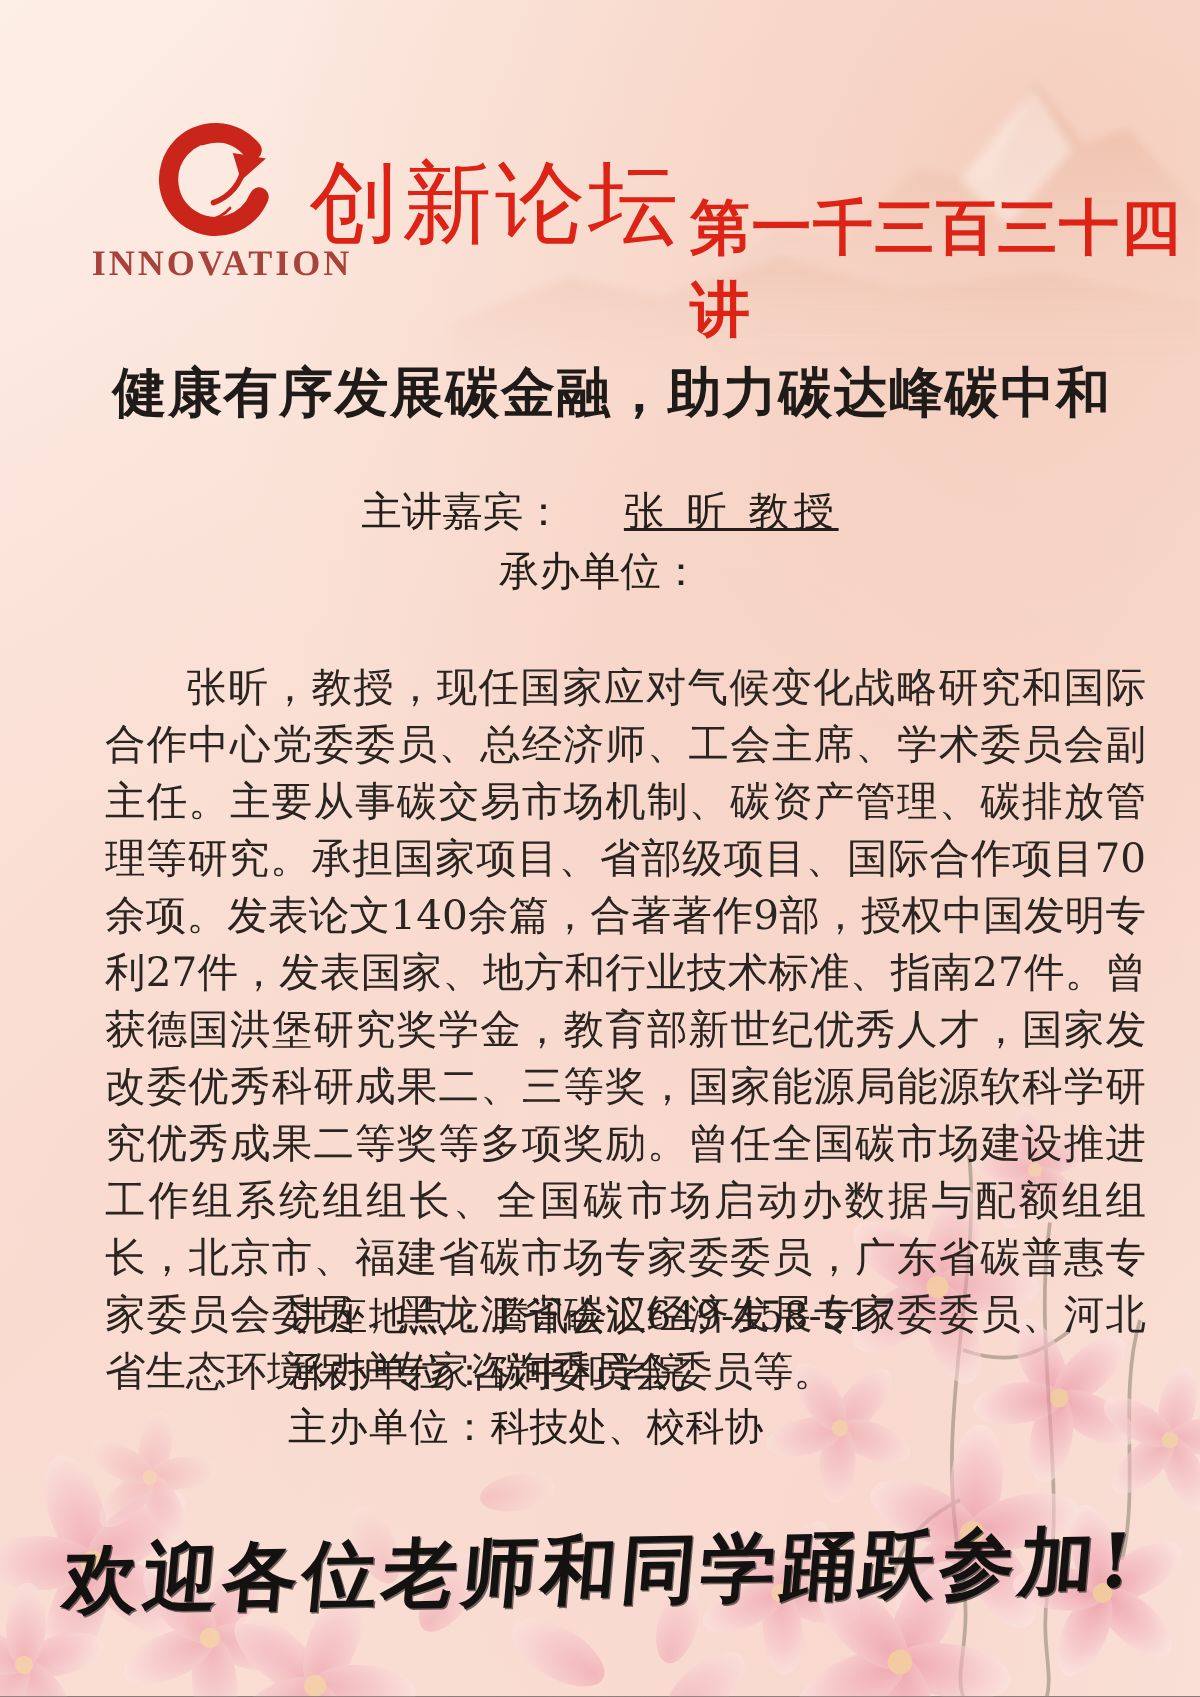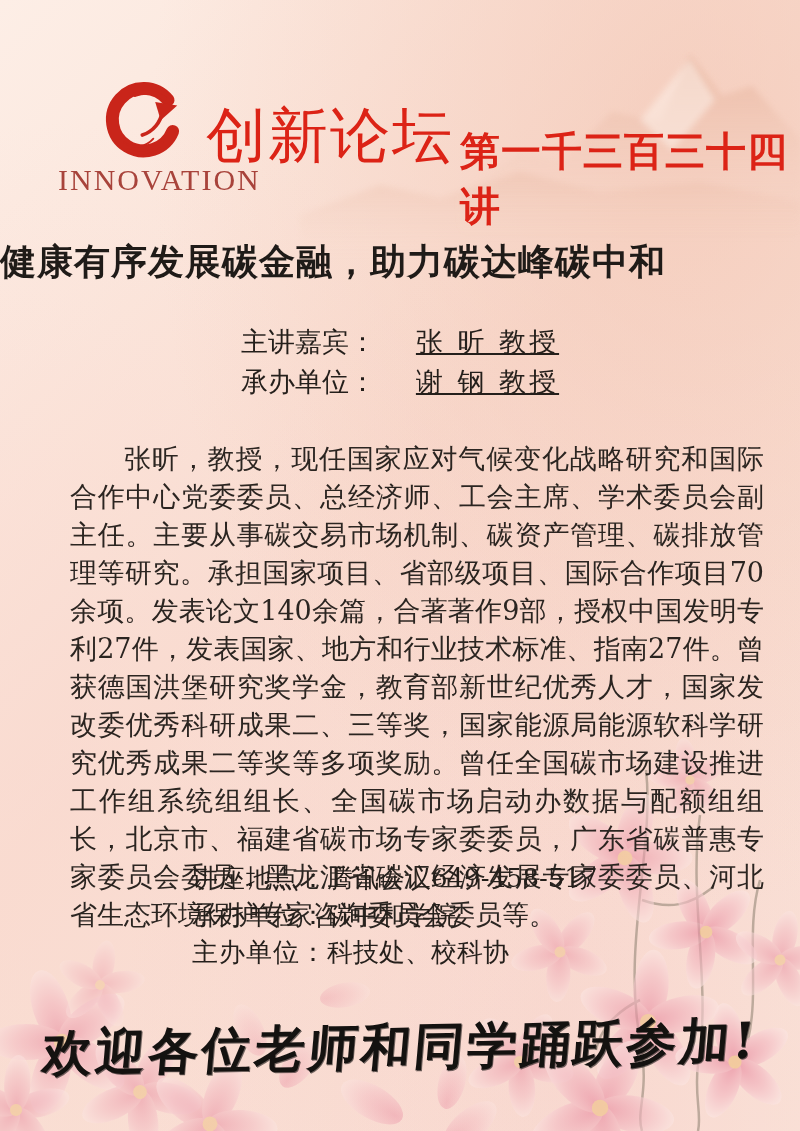--- a/index.html
+++ b/index.html
@@ -14,38 +14,39 @@
       radial-gradient(ellipse at 10% 70%, rgba(250,215,206,.50), transparent 60%),
       radial-gradient(ellipse at 70% 92%, rgba(246,203,196,.45), transparent 55%),
       linear-gradient(135deg,#fdeee6 0%,#f9ded2 45%,#fae4da 100%);
   }
   .decor{position:absolute;left:0;top:0;width:800px;height:1131px;pointer-events:none;}
 
   
   .logo-swirl{position:absolute;left:100px;top:78px;width:92px;height:92px;z-index:2;}
   .logo-label{
     position:absolute;left:58px;top:163px;width:180px;z-index:2;
-    text-align:center;color:#a8433b;font-size:30px;letter-spacing:2px;
+    text-align:center;color:#a8433b;font-size:24px;letter-spacing:2px;
     font-family:"Liberation Serif", serif;
+    font-weight:bold;
   }
   .forum-title{
     position:absolute;left:206px;top:96px;z-index:2;
     color:#dc2316;font-size:60px;font-weight:normal;letter-spacing:2px;
     font-family:"Liberation Sans", sans-serif;
   }
   .lecture-number{
     position:absolute;left:460px;top:124px;z-index:2;
     color:#dc2316;font-size:40px;font-weight:bold;letter-spacing:1px;
     font-family:Liberation Serif, serif;
   }
 
   
   .lecture-title{
     position:absolute;left:0;top:238px;width:741px;z-index:2;
-    margin:0;text-align:left;
+    margin:0;text-align:right;
     color:#1f1b18;font-size:36px;font-weight:bold;letter-spacing:1px;
     font-family:Liberation Serif, serif;
   }
 
   
   .speakers{position:absolute;left:0;top:322px;width:800px;z-index:2;}
   .speaker-row{
     display:flex;justify-content:center;gap:40px;
     color:#241f1b;font-size:27px;line-height:40px;
   }
@@ -159,21 +160,20 @@
 
   <h1 class="lecture-title">健康有序发展碳金融，助力碳达峰碳中和</h1>
 
   <div class="speakers">
     <div class="speaker-row">
       <span class="speaker-label">主讲嘉宾：</span>
       <span class="speaker-name">张 昕 教授</span>
     </div>
     <div class="speaker-row">
       <span class="speaker-label">承办单位：</span>
-      <span class="speaker-name">谢 钢 教授</span>
     </div>
   </div>
 
   <p class="bio">张昕，教授，现任国家应对气候变化战略研究和国际合作中心党委委员、总经济师、工会主席、学术委员会副主任。主要从事碳交易市场机制、碳资产管理、碳排放管理等研究。承担国家项目、省部级项目、国际合作项目70余项。发表论文140余篇，合著著作9部，授权中国发明专利27件，发表国家、地方和行业技术标准、指南27件。曾获德国洪堡研究奖学金，教育部新世纪优秀人才，国家发改委优秀科研成果二、三等奖，国家能源局能源软科学研究优秀成果二等奖等多项奖励。曾任全国碳市场建设推进工作组系统组组长、全国碳市场启动办数据与配额组组长，北京市、福建省碳市场专家委委员，广东省碳普惠专家委员会委员，黑龙江省碳汇经济发展专家委委员、河北省生态环境保护专家咨询委员会委员等。</p>
 
   <div class="details">
     <div class="detail-row">
       <span class="detail-label">讲座地点：</span><span class="detail-value">腾讯会议649-458-517</span>
     </div>
     <div class="detail-row">

